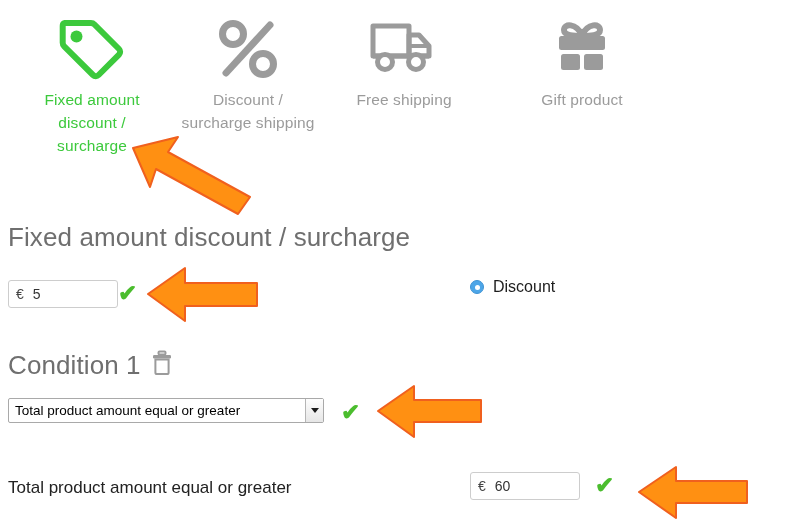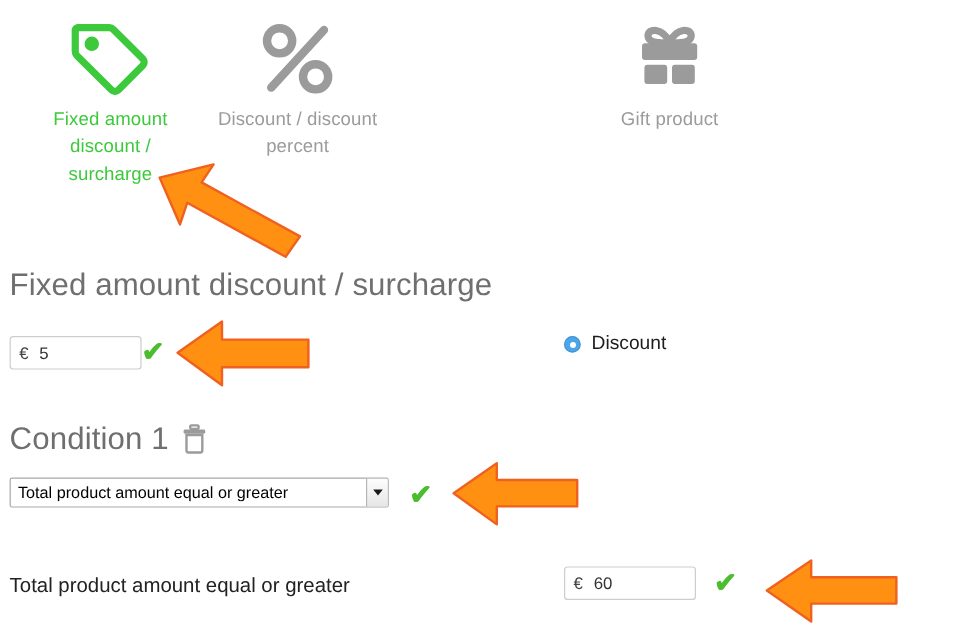--- a/index.html
+++ b/index.html
@@ -54,21 +54,21 @@
     font-weight: normal;
     color: #6f6f6f;
     letter-spacing: 0.1px;
     white-space: nowrap;
   }
   #title-fixed { left: 8px; top: 222px; }
   #title-condition {
     left: 8px;
     top: 350px;
     display: flex;
-    align-items: center;
+    align-items: flex-start;
     gap: 10px;
   }
 
   
   .amount-field {
     position: absolute;
     box-sizing: border-box;
     height: 28px;
     border: 1px solid #cdcdcd;
     border-radius: 3px;
@@ -218,25 +218,38 @@
   </div>
 
   <div class="type-card" style="left:178px;">
     <div class="icon-wrap">
       <svg width="66" height="66" viewBox="0 0 66 66" aria-hidden="true">
         <circle cx="18" cy="18" r="10.5" fill="none" stroke="#9b9b9b" stroke-width="7"></circle>
         <circle cx="48" cy="48" r="10.5" fill="none" stroke="#9b9b9b" stroke-width="7"></circle>
         <line x1="55" y1="9" x2="11" y2="57" stroke="#9b9b9b" stroke-width="7" stroke-linecap="round"></line>
       </svg>
     </div>
-    <div class="type-label">Discount / discount percent</div>
-  </div>
-
-
-  <div class="type-card" style="left:488px;">
+    <div class="type-label">Discount / surcharge shipping</div>
+  </div>
+
+  <div class="type-card" style="left:334px;">
+    <div class="icon-wrap">
+      <svg width="72" height="60" viewBox="0 0 72 60" aria-hidden="true">
+        <path d="M5 7 h36 v30 h-36 z" fill="none" stroke="#9b9b9b" stroke-width="5" stroke-linejoin="round"></path>
+        <path d="M41 16 h10 l10 11 v10 h-20 z" fill="none" stroke="#9b9b9b" stroke-width="5" stroke-linejoin="round"></path>
+        <line x1="41" y1="27" x2="61" y2="27" stroke="#9b9b9b" stroke-width="4"></line>
+        <line x1="5" y1="37" x2="61" y2="37" stroke="#9b9b9b" stroke-width="5"></line>
+        <circle cx="17" cy="43" r="7.5" fill="#ffffff" stroke="#9b9b9b" stroke-width="5"></circle>
+        <circle cx="48" cy="43" r="7.5" fill="#ffffff" stroke="#9b9b9b" stroke-width="5"></circle>
+      </svg>
+    </div>
+    <div class="type-label">Free shipping</div>
+  </div>
+
+  <div class="type-card" style="left:512px;">
     <div class="icon-wrap">
       <svg width="72" height="64" viewBox="0 0 72 64" aria-hidden="true">
         <path d="M36 18 C30 6 18 6 18 13 C18 19 28 19 36 19 C44 19 54 19 54 13 C54 6 42 6 36 18 Z" fill="none" stroke="#9b9b9b" stroke-width="6" stroke-linejoin="round"></path>
         <rect x="13" y="19" width="46" height="14" rx="2.5" fill="#9b9b9b"></rect>
         <rect x="15" y="37" width="19" height="16" rx="2.5" fill="#9b9b9b"></rect>
         <rect x="38" y="37" width="19" height="16" rx="2.5" fill="#9b9b9b"></rect>
       </svg>
     </div>
     <div class="type-label">Gift product</div>
   </div>

